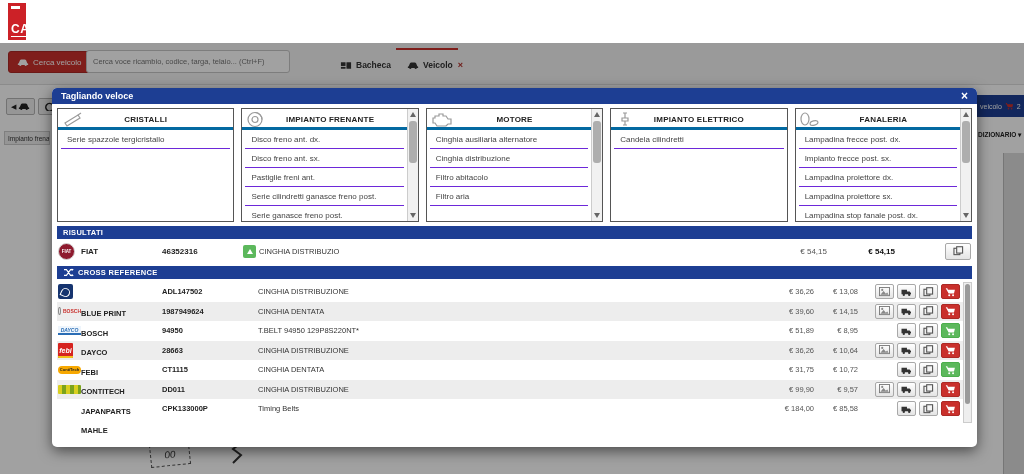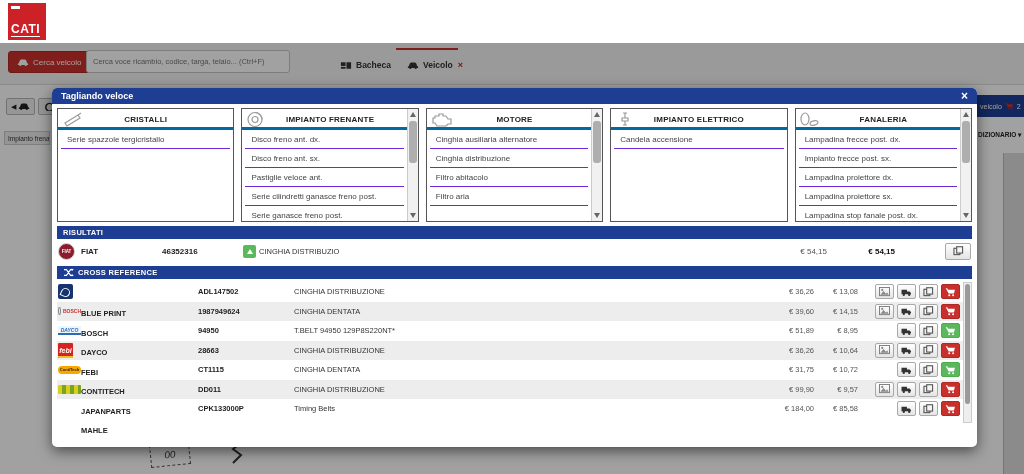--- a/index.html
+++ b/index.html
@@ -2,21 +2,21 @@
 <html><head>
 <meta charset="utf-8">
 <style>
   * { margin:0; padding:0; box-sizing:border-box; }
   html,body { width:1024px; height:474px; overflow:hidden; }
   body { font-family:"Liberation Sans", sans-serif; background:#fff; position:relative; }
   .canvas { position:absolute; left:0; top:0; width:1024px; height:474px; overflow:hidden; }
 
   
   .topbar { position:absolute; left:0; top:0; width:1024px; height:43px; background:#fff; }
-  .logo { position:absolute; left:8px; top:3px; width:38px; height:37px; background:#cc2127; }
+  .logo { position:absolute; left:8px; top:3px; width:18px; height:37px; background:#cc2127; }
   .logo .mini { position:absolute; left:3px; top:3px; width:9px; height:3px; background:#fff; }
   .logo .word { position:absolute; left:3px; bottom:3px; color:#fff; font-weight:bold; font-size:12px; letter-spacing:.5px; border-bottom:1px solid #fff; }
 
   
   .pagebg { position:absolute; left:0; top:43px; width:1024px; height:431px; background:#fff; }
   .toolbar { position:absolute; left:0; top:0; width:1024px; height:42px; background:#f4f4f4; border-bottom:1px solid #ddd; }
   .btn-search-vehicle { position:absolute; left:8px; top:8px; height:22px; padding:0 8px; background:#c9302c; border:1px solid #ac2925; border-radius:3px; color:#fff; font-size:8px; display:flex; align-items:center; gap:4px; }
   .btn-search-vehicle svg { width:12px; height:9px; fill:#fff; }
   .searchbox { position:absolute; left:86px; top:7px; width:204px; height:23px; background:#fff; border:1px solid #c6c6c6; border-radius:3px; font-size:7.5px; color:#999; padding:0 6px; font-family:"Liberation Sans", sans-serif; }
   .tabs { position:absolute; left:340px; top:0px; height:42px; display:flex; align-items:center; gap:16px; }
@@ -78,21 +78,21 @@
   .res-row .p1 { width:78px; text-align:right; padding-right:24px; font-size:8px; color:#555; }
   .res-row .p2 { width:46px; text-align:right; padding-right:2px; font-size:8px; font-weight:bold; color:#111; }
   .sq-btn { height:16px; width:19px; background:linear-gradient(#fff,#e4e4e4); border:1px solid #a8a8a8; border-radius:2px; display:flex; align-items:center; justify-content:center; }
   .sq-btn svg { width:11px; height:10px; }
   .res-copy { width:26px; height:17px; margin-left:48px; margin-right:1px; }
 
   
   .xrows { margin:0 5px; position:relative; }
   .xrow { height:19.5px; display:flex; align-items:center; }
   .xrow.alt { background:#ededed; }
-  .xrow .cell-code { font-size:7.5px;margin-left:36px; }
+  .xrow .cell-code { font-size:7.5px; }
   .xrow .cell-brand { font-size:7.5px;margin-top:44px; }
   .xrow .p1 { width:64px; text-align:right; font-size:7.5px; color:#555; }
   .xrow .p2 { width:44px; padding-right:16px; text-align:right; font-size:7.5px; color:#555; box-sizing:content-box; }
   .cell-btns { width:86px; display:flex; justify-content:flex-end; gap:3px; margin-right:12px; }
   .cell-btns .sq-btn { height:15px; }
   .btn-cart-red { background:#c9302c; border-color:#ac2925; }
   .btn-cart-green { background:#5cb85c; border-color:#4cae4c; }
   .btn-cart-red svg, .btn-cart-green svg { fill:#fff; }
   .xscroll { position:absolute; right:0; top:0; width:9px; height:141px; background:#eee; border:1px solid #ccc; }
   .xscroll .thumb { position:absolute; left:1px; top:1px; width:5px; height:120px; background:#9a9a9a; border-radius:3px; }
@@ -266,21 +266,21 @@
   <div class="pcol">
     <div class="pcol-head">
       <span class="pcol-icon"><svg viewBox="0 0 24 17">
                 <use href="#icon-brakedisc" xlink:href="#icon-brakedisc"></use>
               </svg></span>
       <div class="pcol-title col-title">IMPIANTO FRENANTE</div>
     </div>
     <ul class="col-list with-scroll">
             <li class="col-item">Disco freno ant. dx.</li>
             <li class="col-item">Disco freno ant. sx.</li>
-            <li class="col-item">Pastiglie veloce ant.</li>
+            <li class="col-item">Pastiglie freni ant.</li>
             <li class="col-item">Serie cilindretti ganasce freno post.</li>
             <li class="col-item">Serie ganasce freno post.</li>
           </ul>
     <div class="vscroll">
       <span class="arr up"></span>
       <div class="thumb"></div>
       <span class="arr down"></span>
     </div>
   </div>
 
@@ -305,21 +305,21 @@
   </div>
 
   <div class="pcol">
     <div class="pcol-head">
       <span class="pcol-icon"><svg viewBox="0 0 24 17">
                 <use href="#icon-sparkplug" xlink:href="#icon-sparkplug"></use>
               </svg></span>
       <div class="pcol-title col-title">IMPIANTO ELETTRICO</div>
     </div>
     <ul class="col-list">
-            <li class="col-item">Candela accensione</li>
+            <li class="col-item">Candela cilindretti</li>
           </ul>
 
   </div>
 
   <div class="pcol">
     <div class="pcol-head">
       <span class="pcol-icon"><svg viewBox="0 0 24 17">
                 <use href="#icon-bulb" xlink:href="#icon-bulb"></use>
               </svg></span>
       <div class="pcol-title col-title">FANALERIA</div>

